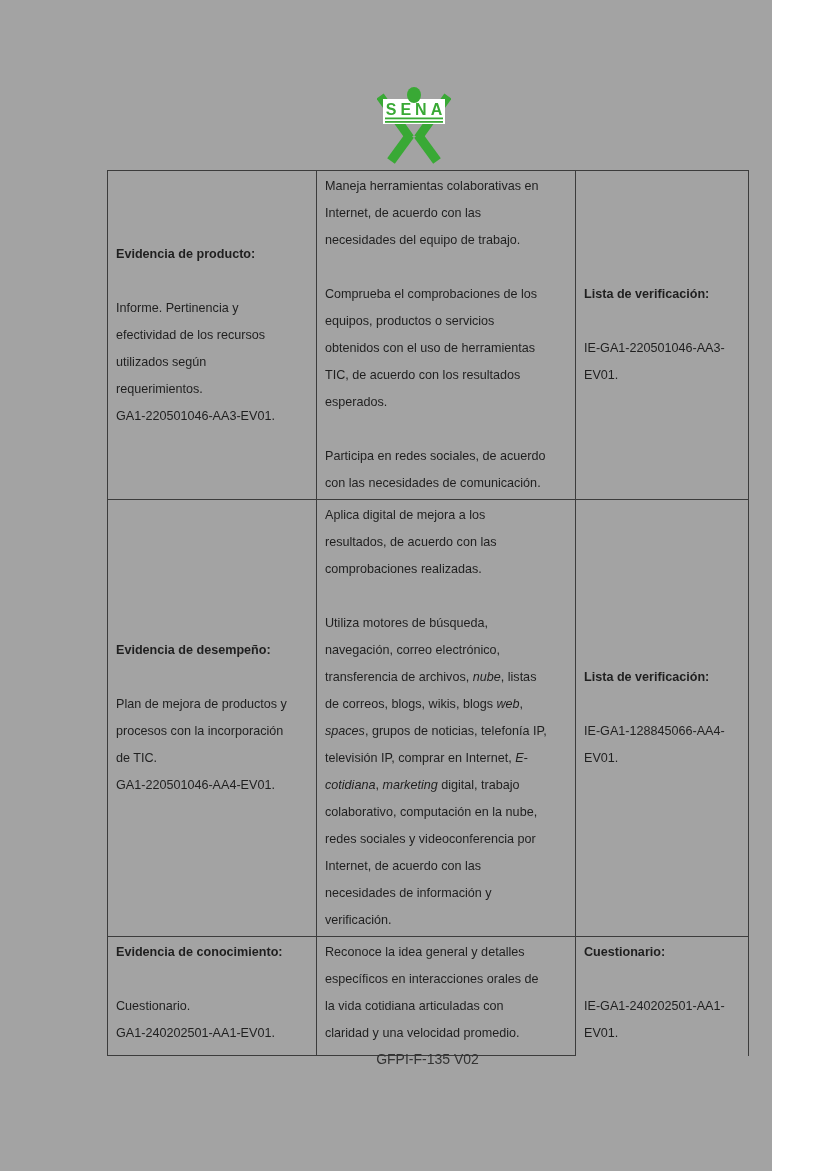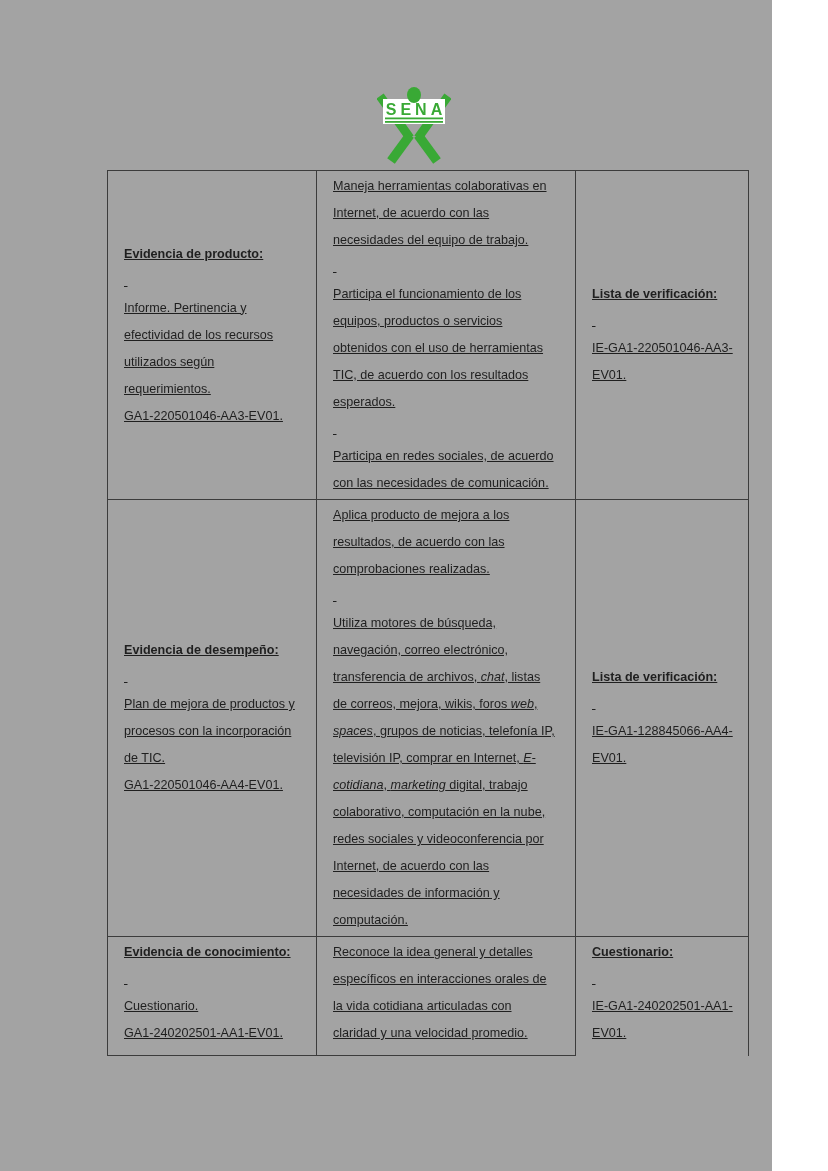--- a/index.html
+++ b/index.html
@@ -22,24 +22,23 @@
   }
 
   table.doc-table{
     position:absolute;left:107px;top:170px;
     border-collapse:collapse;table-layout:fixed;
     width:641px;
   }
   td{
     border:1.5px solid var(--border-color);
     vertical-align:top;
-    padding:2px 16px;
+    padding:2px 8px;
     font-size:12.6px;
     box-sizing:border-box;
-    text-decoration:underline;
   }
   td.v-mid{vertical-align:middle;}
   td.no-bottom{border-bottom:none;}
   tr.r0{height:325px;}
   tr.r1{height:433px;}
   tr.r2{height:119px;margin-top:7px;}
   td p{
     margin:0;height:27px;line-height:27px;
     white-space:nowrap;overflow:visible;
   }
@@ -90,21 +89,21 @@
             <p><span>efectividad de los recursos</span></p>
             <p><span>utilizados según</span></p>
             <p><span>requerimientos.</span></p>
             <p><span>GA1-220501046-AA3-EV01.</span></p>
           </td>
       <td>
             <p><span>Maneja herramientas colaborativas en</span></p>
             <p><span>Internet, de acuerdo con las</span></p>
             <p><span>necesidades del equipo de trabajo.</span></p>
             <p>&nbsp;</p>
-            <p><span>Participa el funcionamiento de los</span></p>
+            <p><span>Comprueba el comprobaciones de los</span></p>
             <p><span>equipos, productos o servicios</span></p>
             <p><span>obtenidos con el uso de herramientas</span></p>
             <p><span>TIC, de acuerdo con los resultados</span></p>
             <p><span>esperados.</span></p>
             <p>&nbsp;</p>
             <p><span>Participa en redes sociales, de acuerdo</span></p>
             <p><span>con las necesidades de comunicación.</span></p>
           </td>
       <td class="v-mid">
             <p><span class="b">Lista de verificación:</span></p>
@@ -116,36 +115,36 @@
     <tr class="r1">
       <td class="v-mid">
             <p><span class="b">Evidencia de desempeño:</span></p>
             <p>&nbsp;</p>
             <p><span>Plan de mejora de productos y</span></p>
             <p><span>procesos con la incorporación</span></p>
             <p><span>de TIC.</span></p>
             <p><span>GA1-220501046-AA4-EV01.</span></p>
           </td>
       <td>
-            <p><span>Aplica producto de mejora a los</span></p>
+            <p><span>Aplica digital de mejora a los</span></p>
             <p><span>resultados, de acuerdo con las</span></p>
             <p><span>comprobaciones realizadas.</span></p>
             <p>&nbsp;</p>
             <p><span>Utiliza motores de búsqueda,</span></p>
             <p><span>navegación, correo electrónico,</span></p>
-            <p><span>transferencia de archivos, </span><em>chat</em><span>, listas</span></p>
-            <p><span>de correos, mejora, wikis, foros </span><em>web</em><span>,</span></p>
+            <p><span>transferencia de archivos, </span><em>nube</em><span>, listas</span></p>
+            <p><span>de correos, blogs, wikis, blogs </span><em>web</em><span>,</span></p>
             <p><em>spaces</em><span>, grupos de noticias, telefonía IP,</span></p>
             <p><span>televisión IP, comprar en Internet, </span><em>E-</em></p>
             <p><em>cotidiana</em><span>, </span><em>marketing</em><span> digital, trabajo</span></p>
             <p><span>colaborativo, computación en la nube,</span></p>
             <p><span>redes sociales y videoconferencia por</span></p>
             <p><span>Internet, de acuerdo con las</span></p>
             <p><span>necesidades de información y</span></p>
-            <p><span>computación.</span></p>
+            <p><span>verificación.</span></p>
           </td>
       <td class="v-mid">
             <p><span class="b">Lista de verificación:</span></p>
             <p>&nbsp;</p>
             <p><span>IE-GA1-128845066-AA4-</span></p>
             <p><span>EV01.</span></p>
           </td>
     </tr>
     <tr class="r2">
       <td>
@@ -163,14 +162,15 @@
       <td class="no-bottom">
             <p><span class="b">Cuestionario:</span></p>
             <p>&nbsp;</p>
             <p><span>IE-GA1-240202501-AA1-</span></p>
             <p><span>EV01.</span></p>
           </td>
     </tr>
   </tbody>
     </table>
 
+  <div class="footer">GFPI-F-135 V02</div>
 
 </div>
 
 </body></html>

